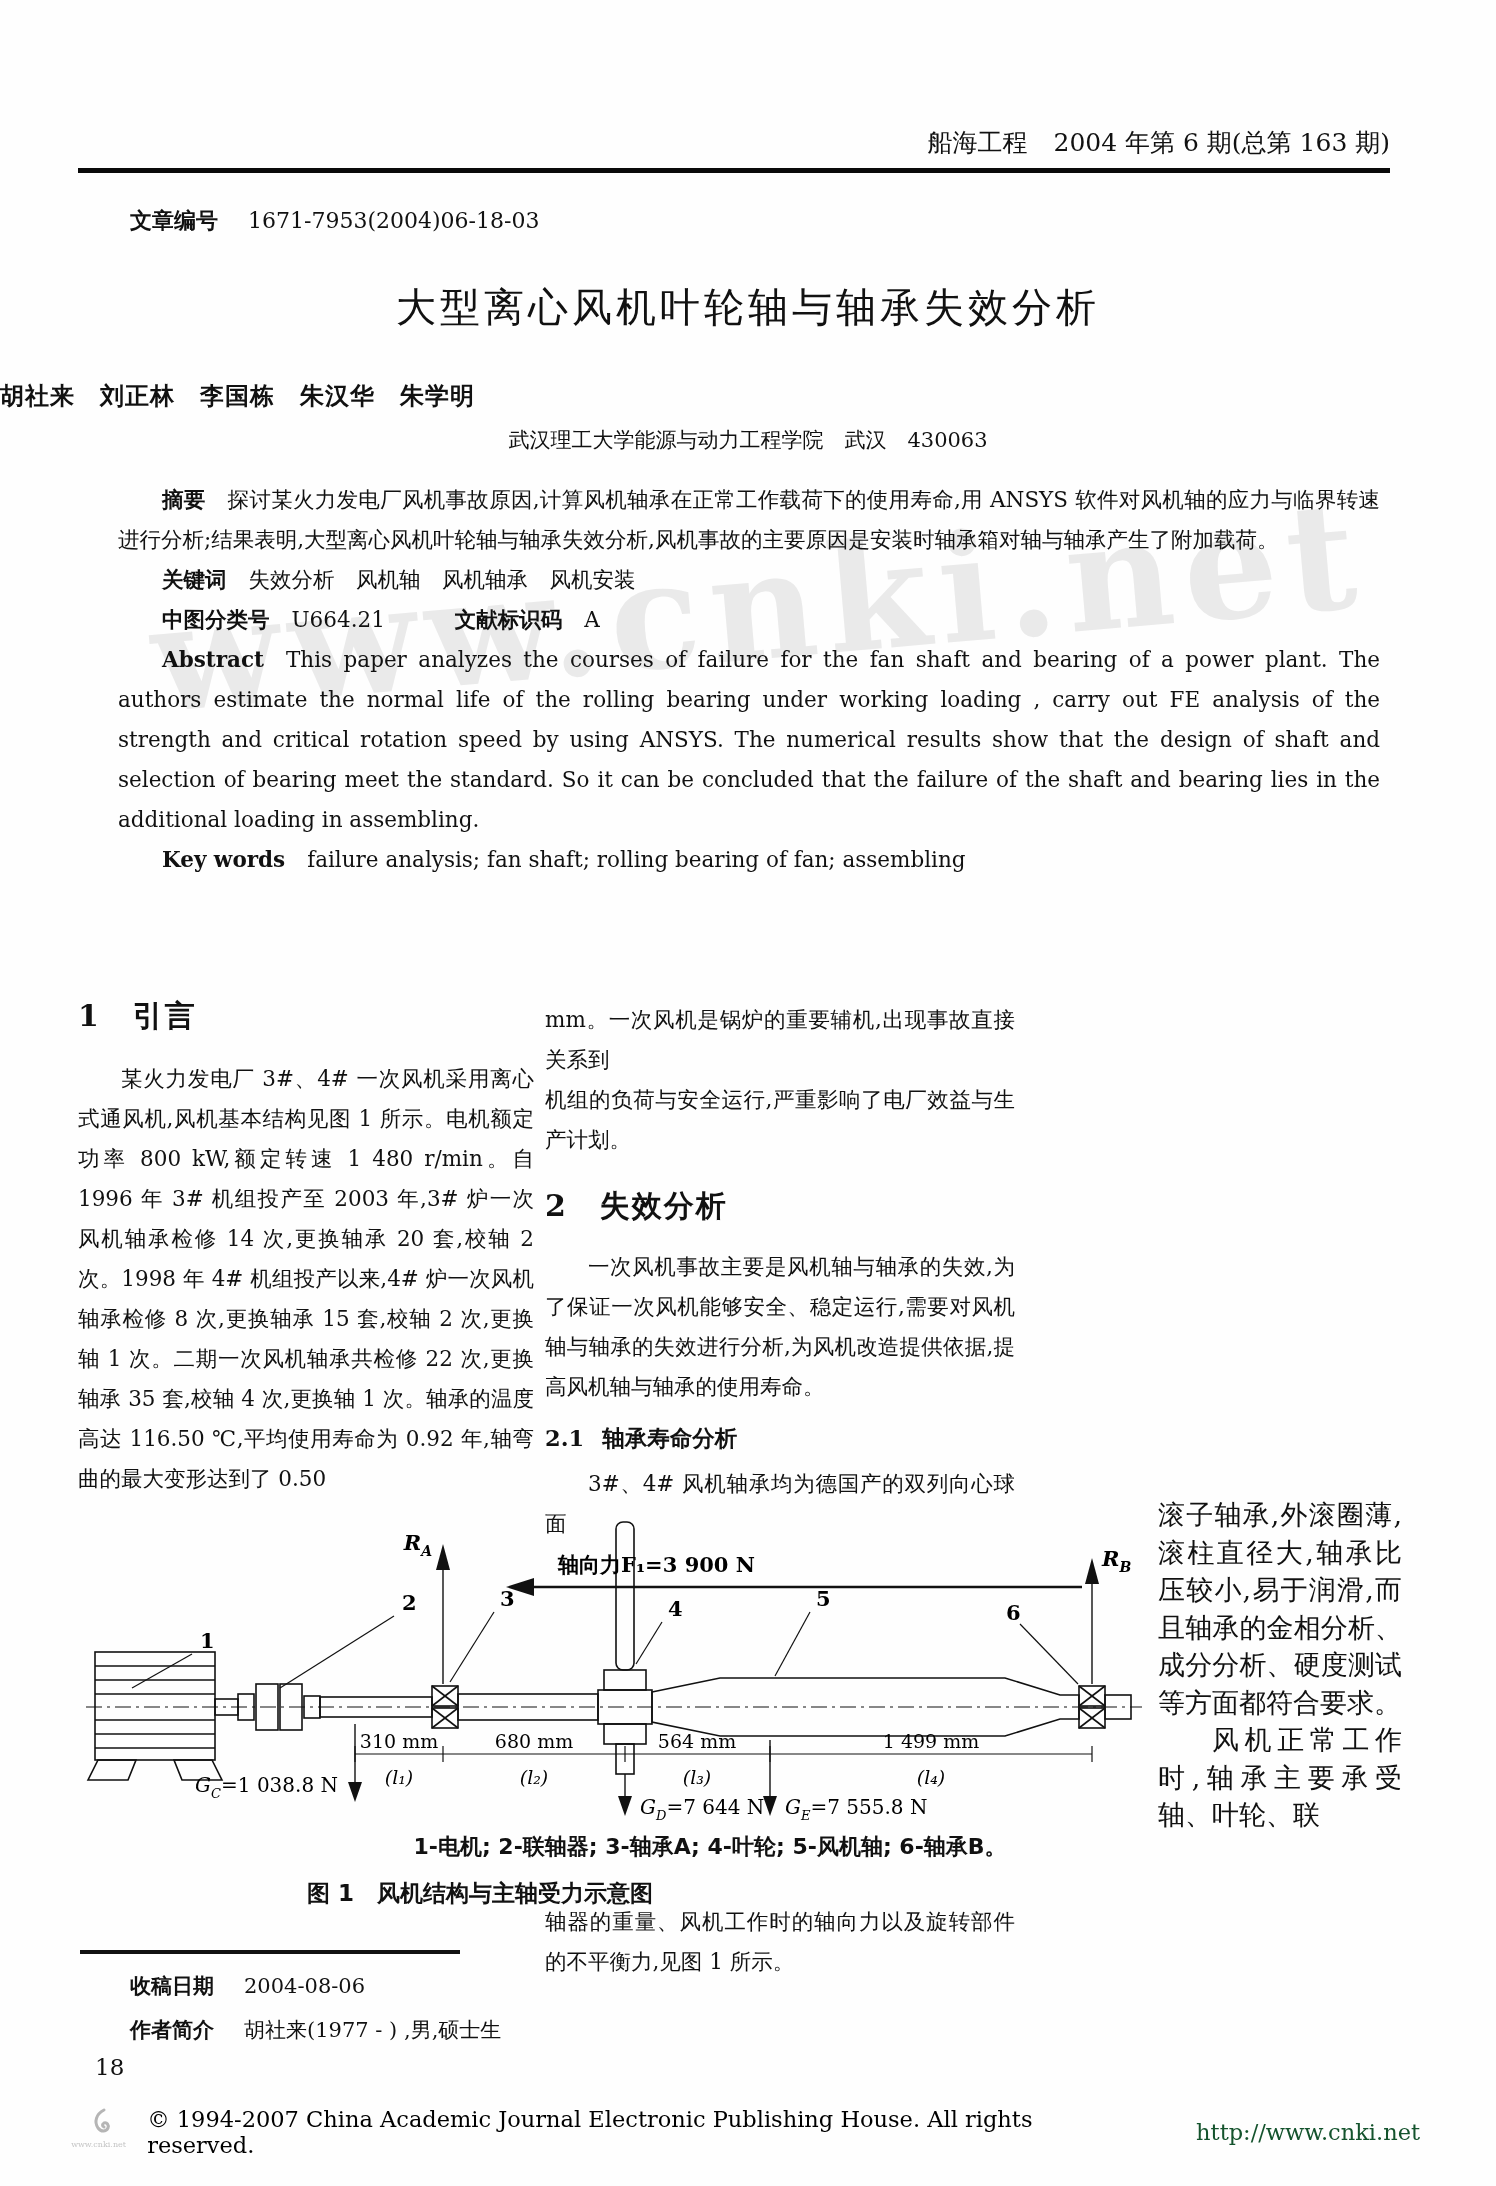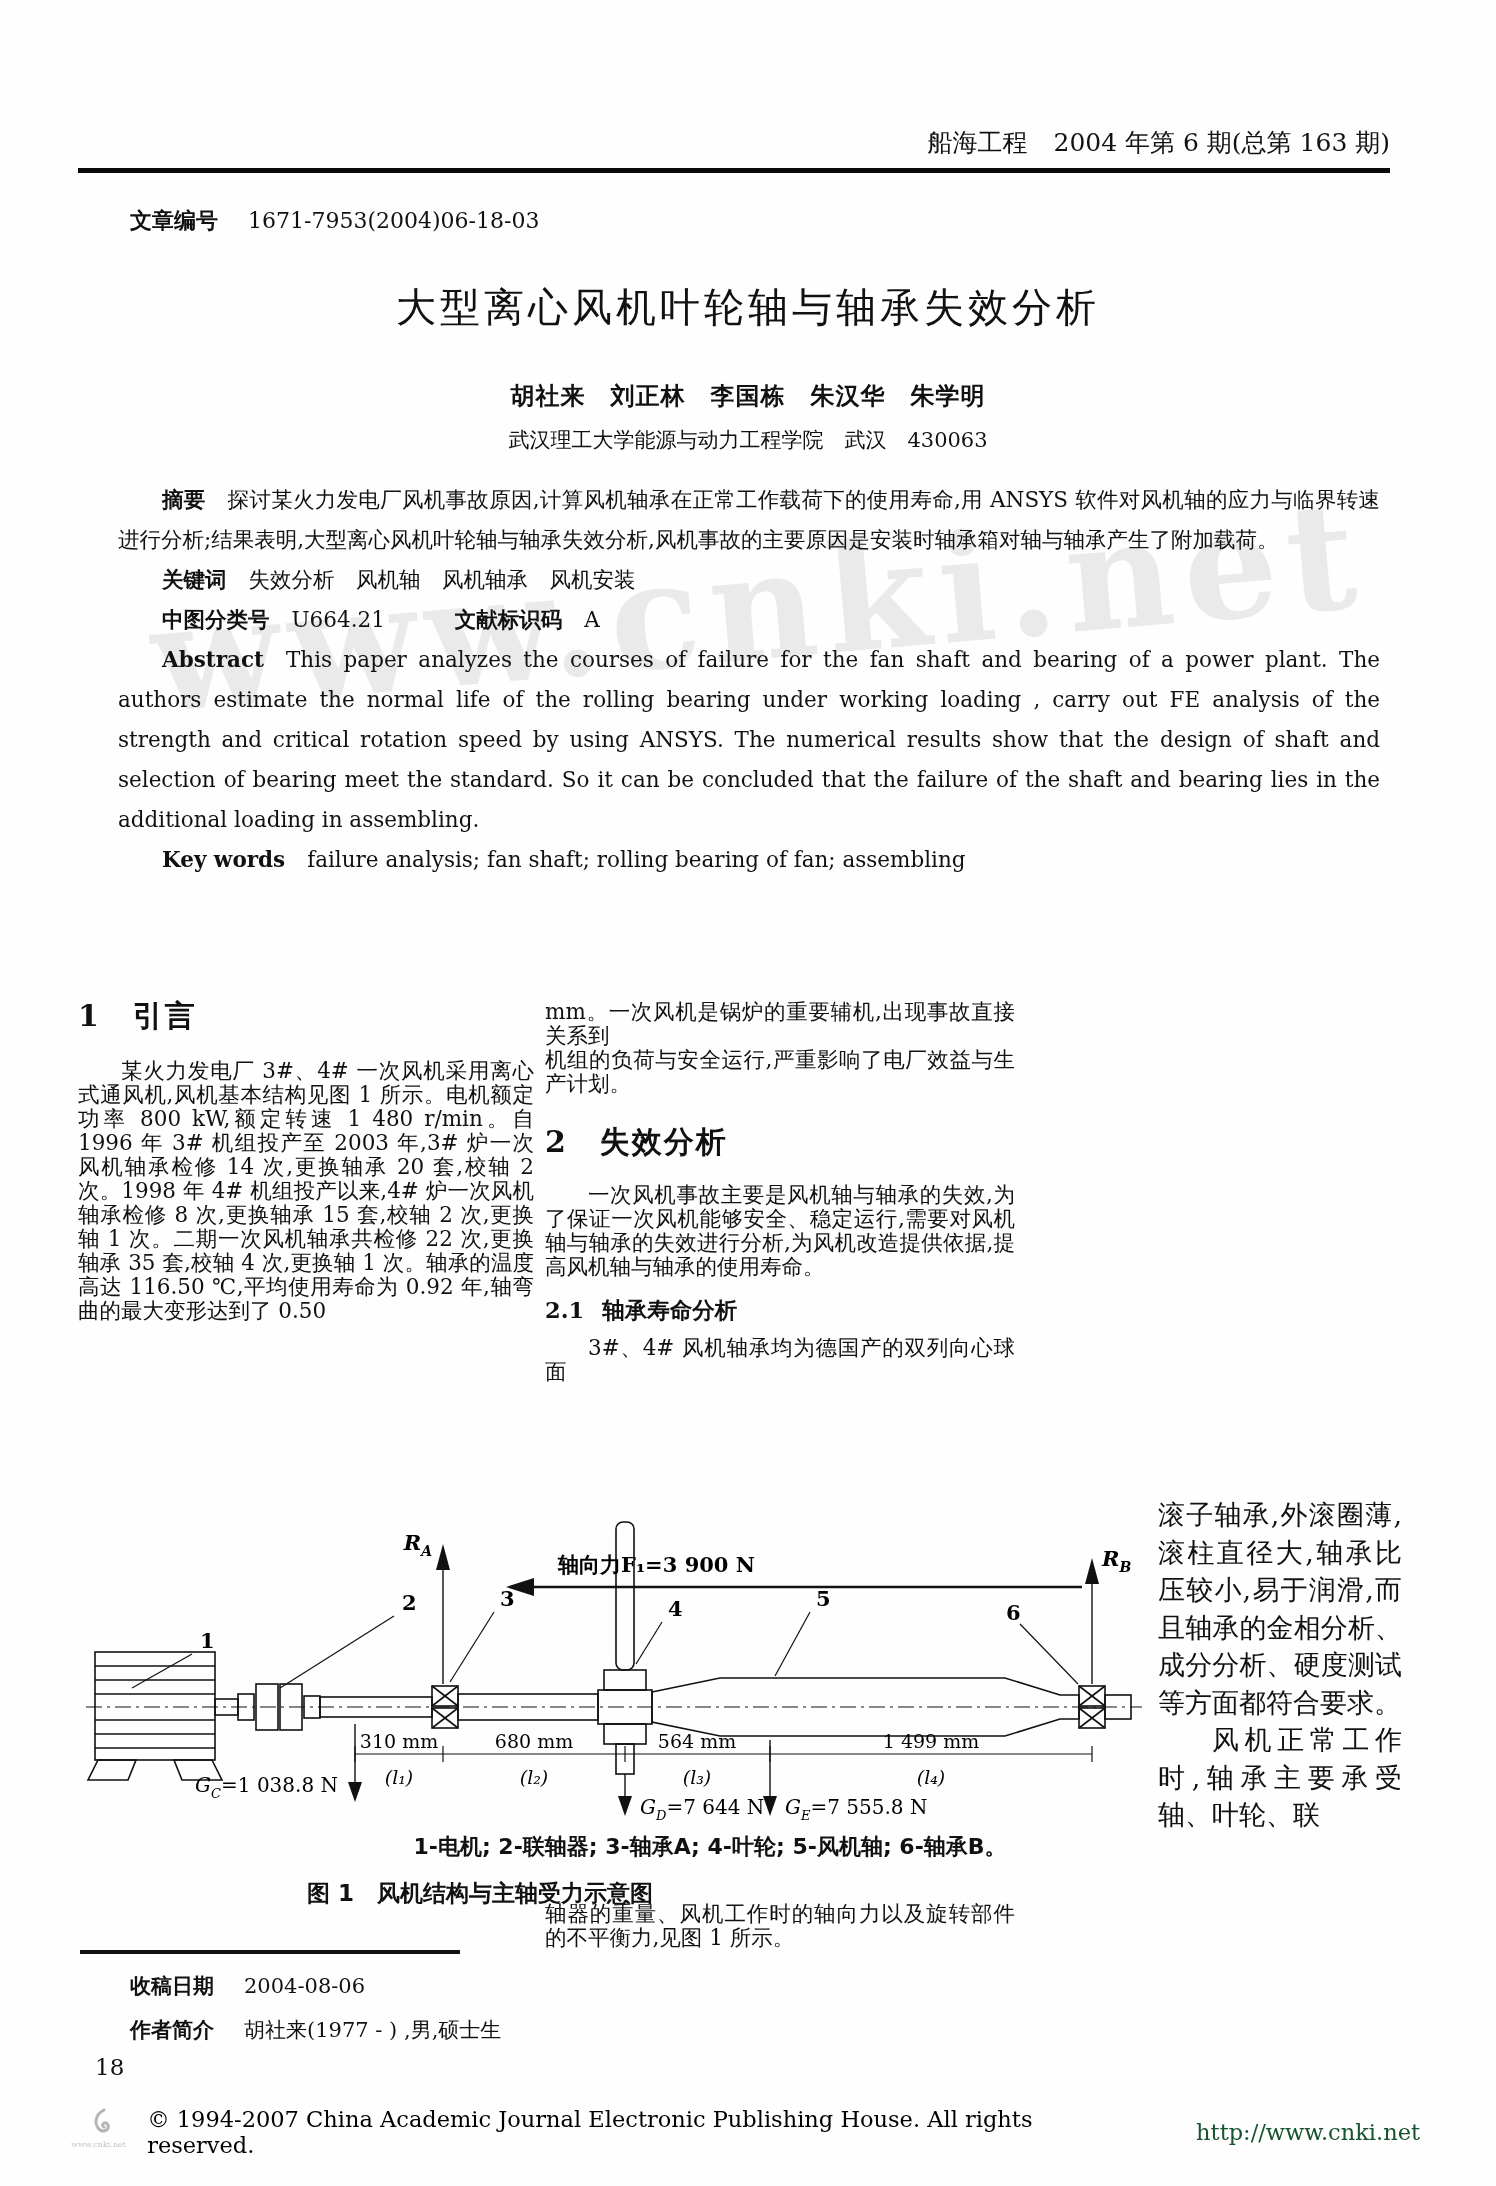--- a/index.html
+++ b/index.html
@@ -7,35 +7,35 @@
         font-family:"DejaVu Serif","Liberation Serif",serif;color:#111;overflow:hidden;}
   .abs{position:absolute;}
   .sans{font-family:"DejaVu Sans","Liberation Sans",sans-serif;}
   .b{font-weight:bold;}
   .jheader{left:78px;top:126px;width:1312px;text-align:right;font-size:25px;}
   .jheader .issue{margin-left:26px;}
   .headrule{left:78px;top:168px;width:1312px;height:5px;background:#0a0a0a;}
   .artno{left:130px;top:206px;font-size:22px;}
   .artno .val{margin-left:30px;}
   .title{left:0;top:280px;width:1496px;text-align:center;font-size:40px;letter-spacing:4px;}
-  .authors{left:0;top:380px;width:1496px;text-align:center;font-size:24px;font-weight:bold;
+  .authors{left:0;top:380px;width:1496px;font-size:24px;font-weight:bold;
            font-family:Liberation Serif, serif;letter-spacing:1px;}
   .affil{left:0;top:426px;width:1496px;text-align:center;font-size:21px;}
   .absblock{left:118px;top:480px;width:1262px;font-size:21.5px;line-height:40px;text-align:justify;}
   .absblock p{margin:0;text-indent:44px;}
   .absblock .lab{font-family:"DejaVu Sans","Liberation Sans",sans-serif;font-weight:bold;margin-right:22px;}
   .absblock .elab{font-weight:bold;margin-right:22px;}
   .absblock .clcval{margin-right:70px;}
   .colL{left:78px;top:996px;width:456px;}
   .colR{left:545px;top:1000px;width:470px;}
   .secH{font-size:30px;margin:0 0 22px 0;letter-spacing:2px;}
   .secH2{font-size:30px;margin:26px 0 20px 0;letter-spacing:2px;}
   .subH{font-size:22.5px;margin:16px 0 10px 0;}
   .subH .t{font-family:"DejaVu Sans","Liberation Sans",sans-serif;font-weight:bold;margin-left:18px;}
-  .body-p{font-size:21.5px;line-height:24px;text-align:justify;margin:0;}
+  .body-p{font-size:21.5px;line-height:40px;text-align:justify;margin:0;}
   .ind{text-indent:43px;}
   .sidecol{left:1158px;top:1496px;width:244px;}
   .sidecol p{font-size:27px;line-height:37.5px;text-align:justify;margin:0;}
   .sidecol .ind{text-indent:54px;}
   .afterfig{left:545px;top:1902px;width:470px;}
   .figwrap{left:80px;top:1492px;width:1070px;height:342px;}
   .figlegend{left:260px;top:1832px;width:900px;text-align:center;font-size:22px;font-weight:bold;
              font-family:"DejaVu Sans","Liberation Sans",sans-serif;}
   .figcap{left:250px;top:1878px;width:460px;text-align:center;font-size:23px;font-weight:bold;
           font-family:"DejaVu Sans","Liberation Sans",sans-serif;}

